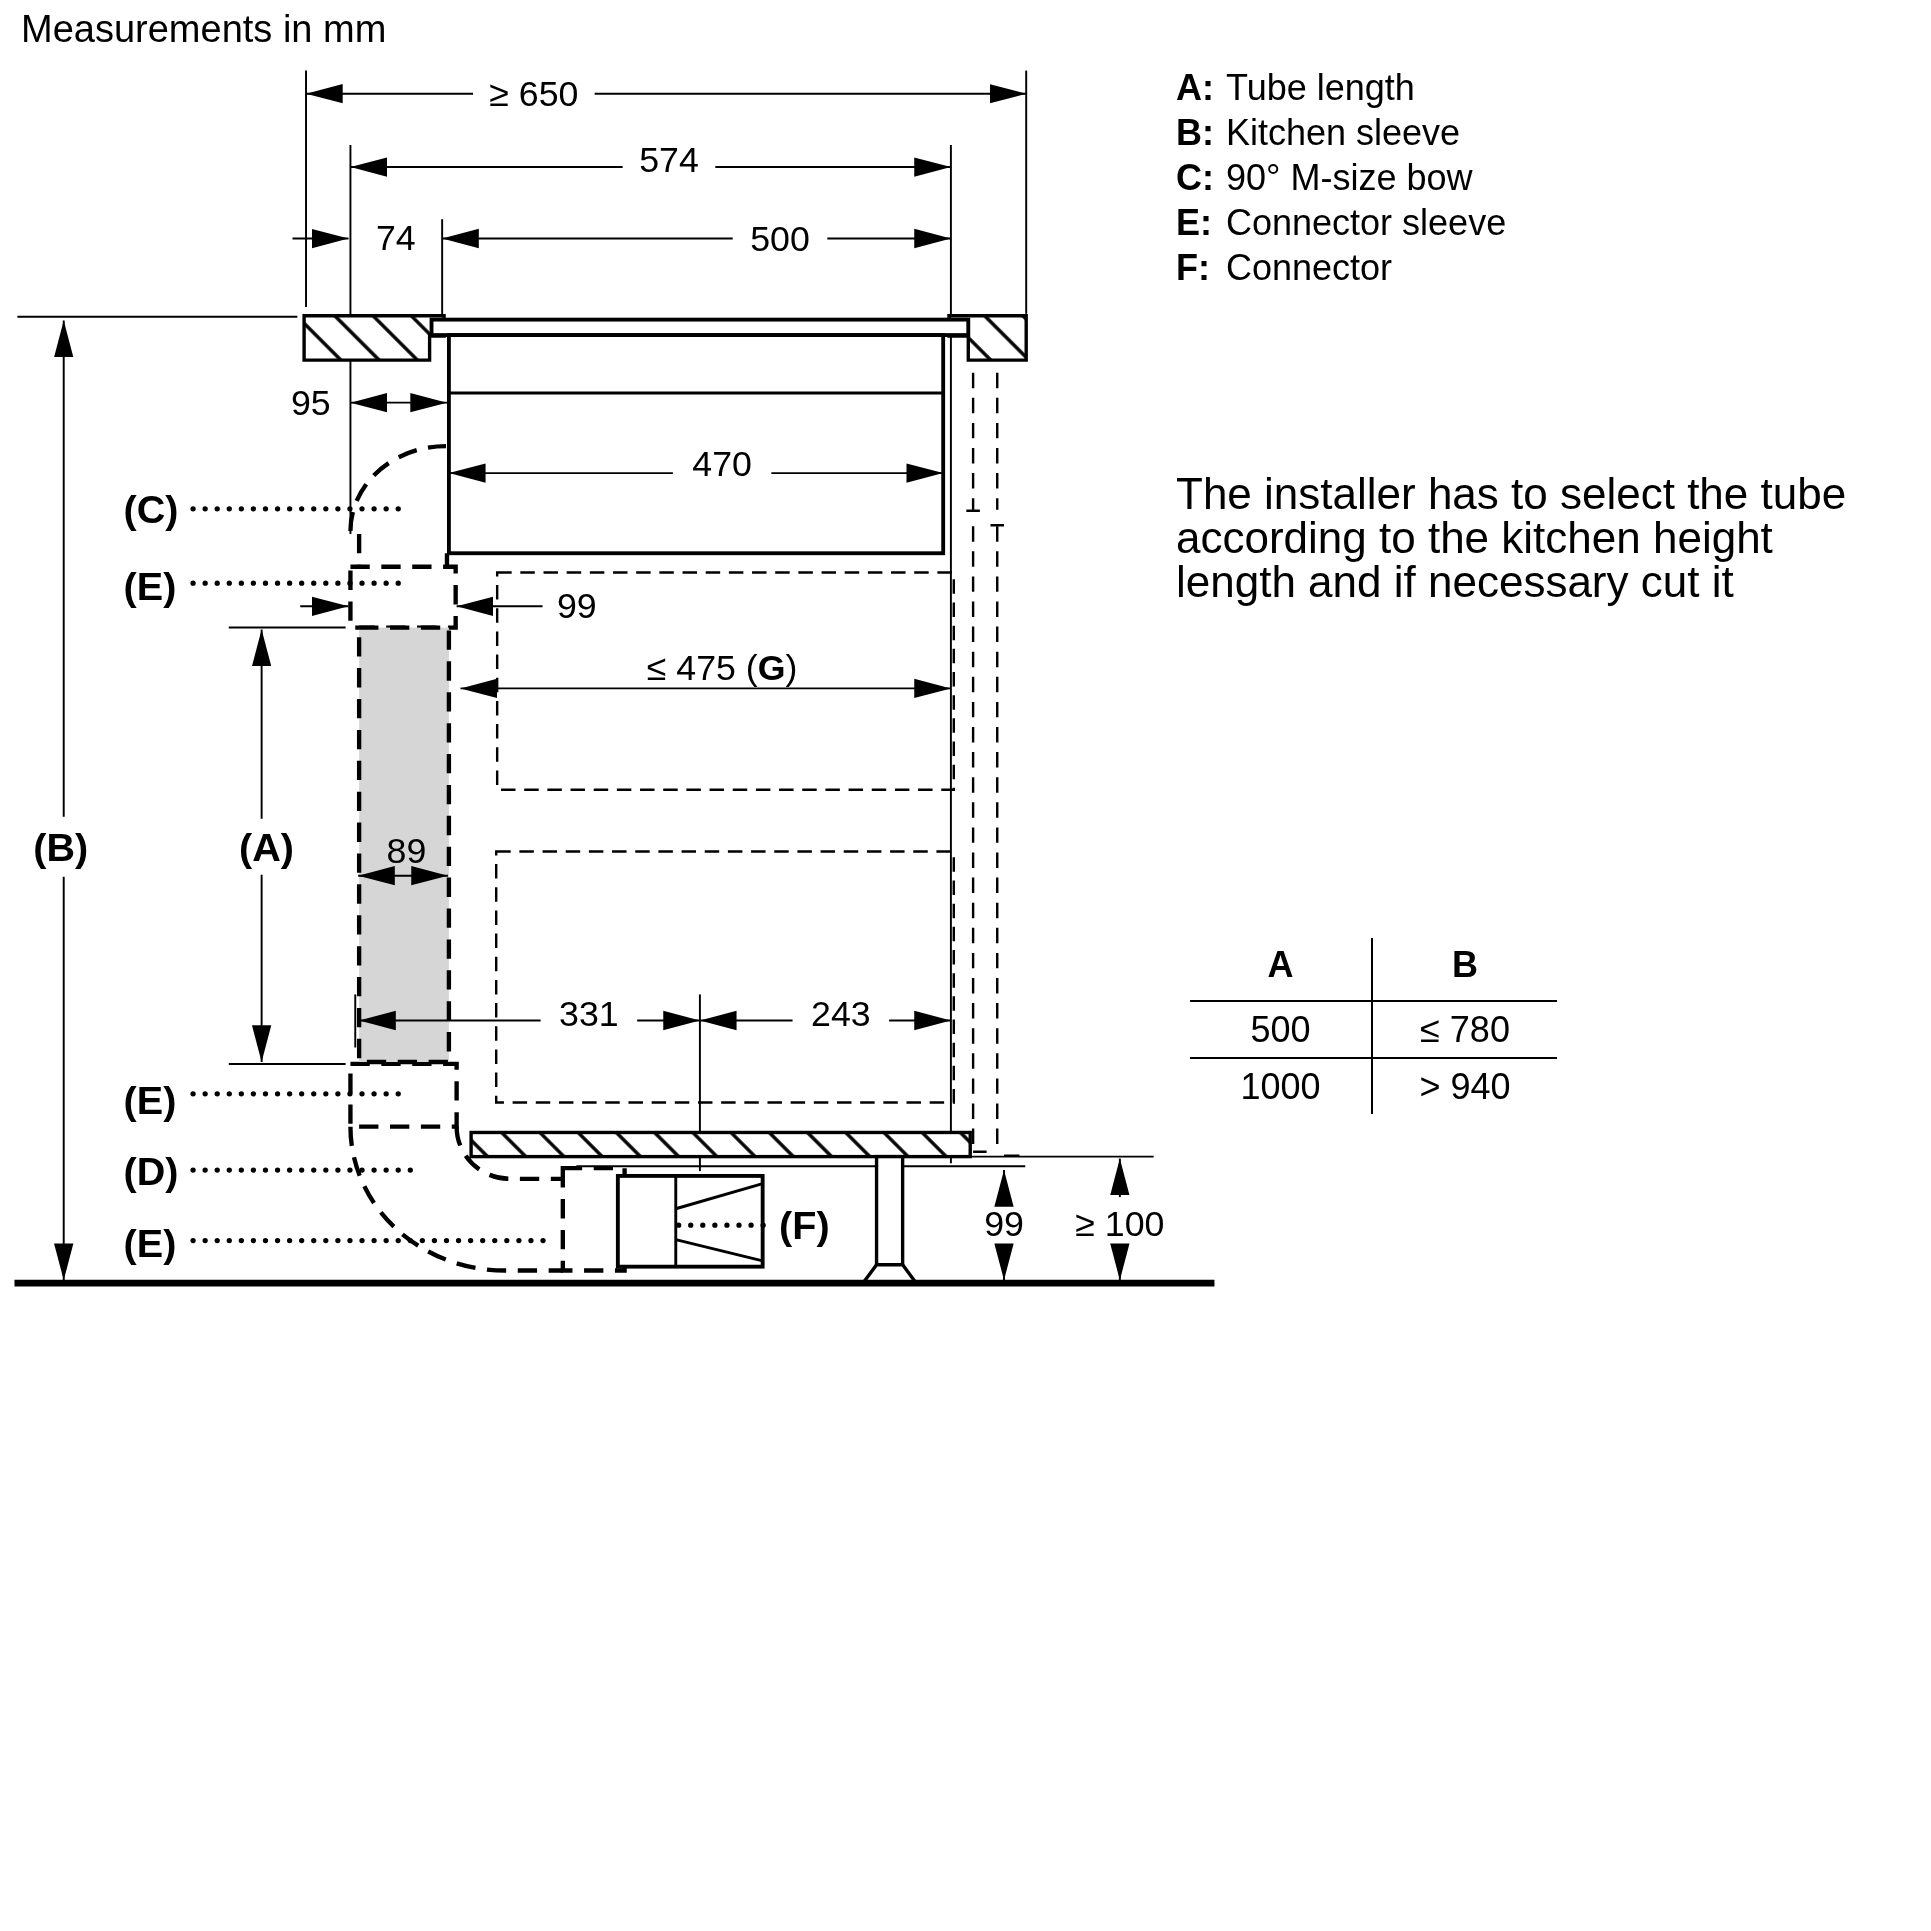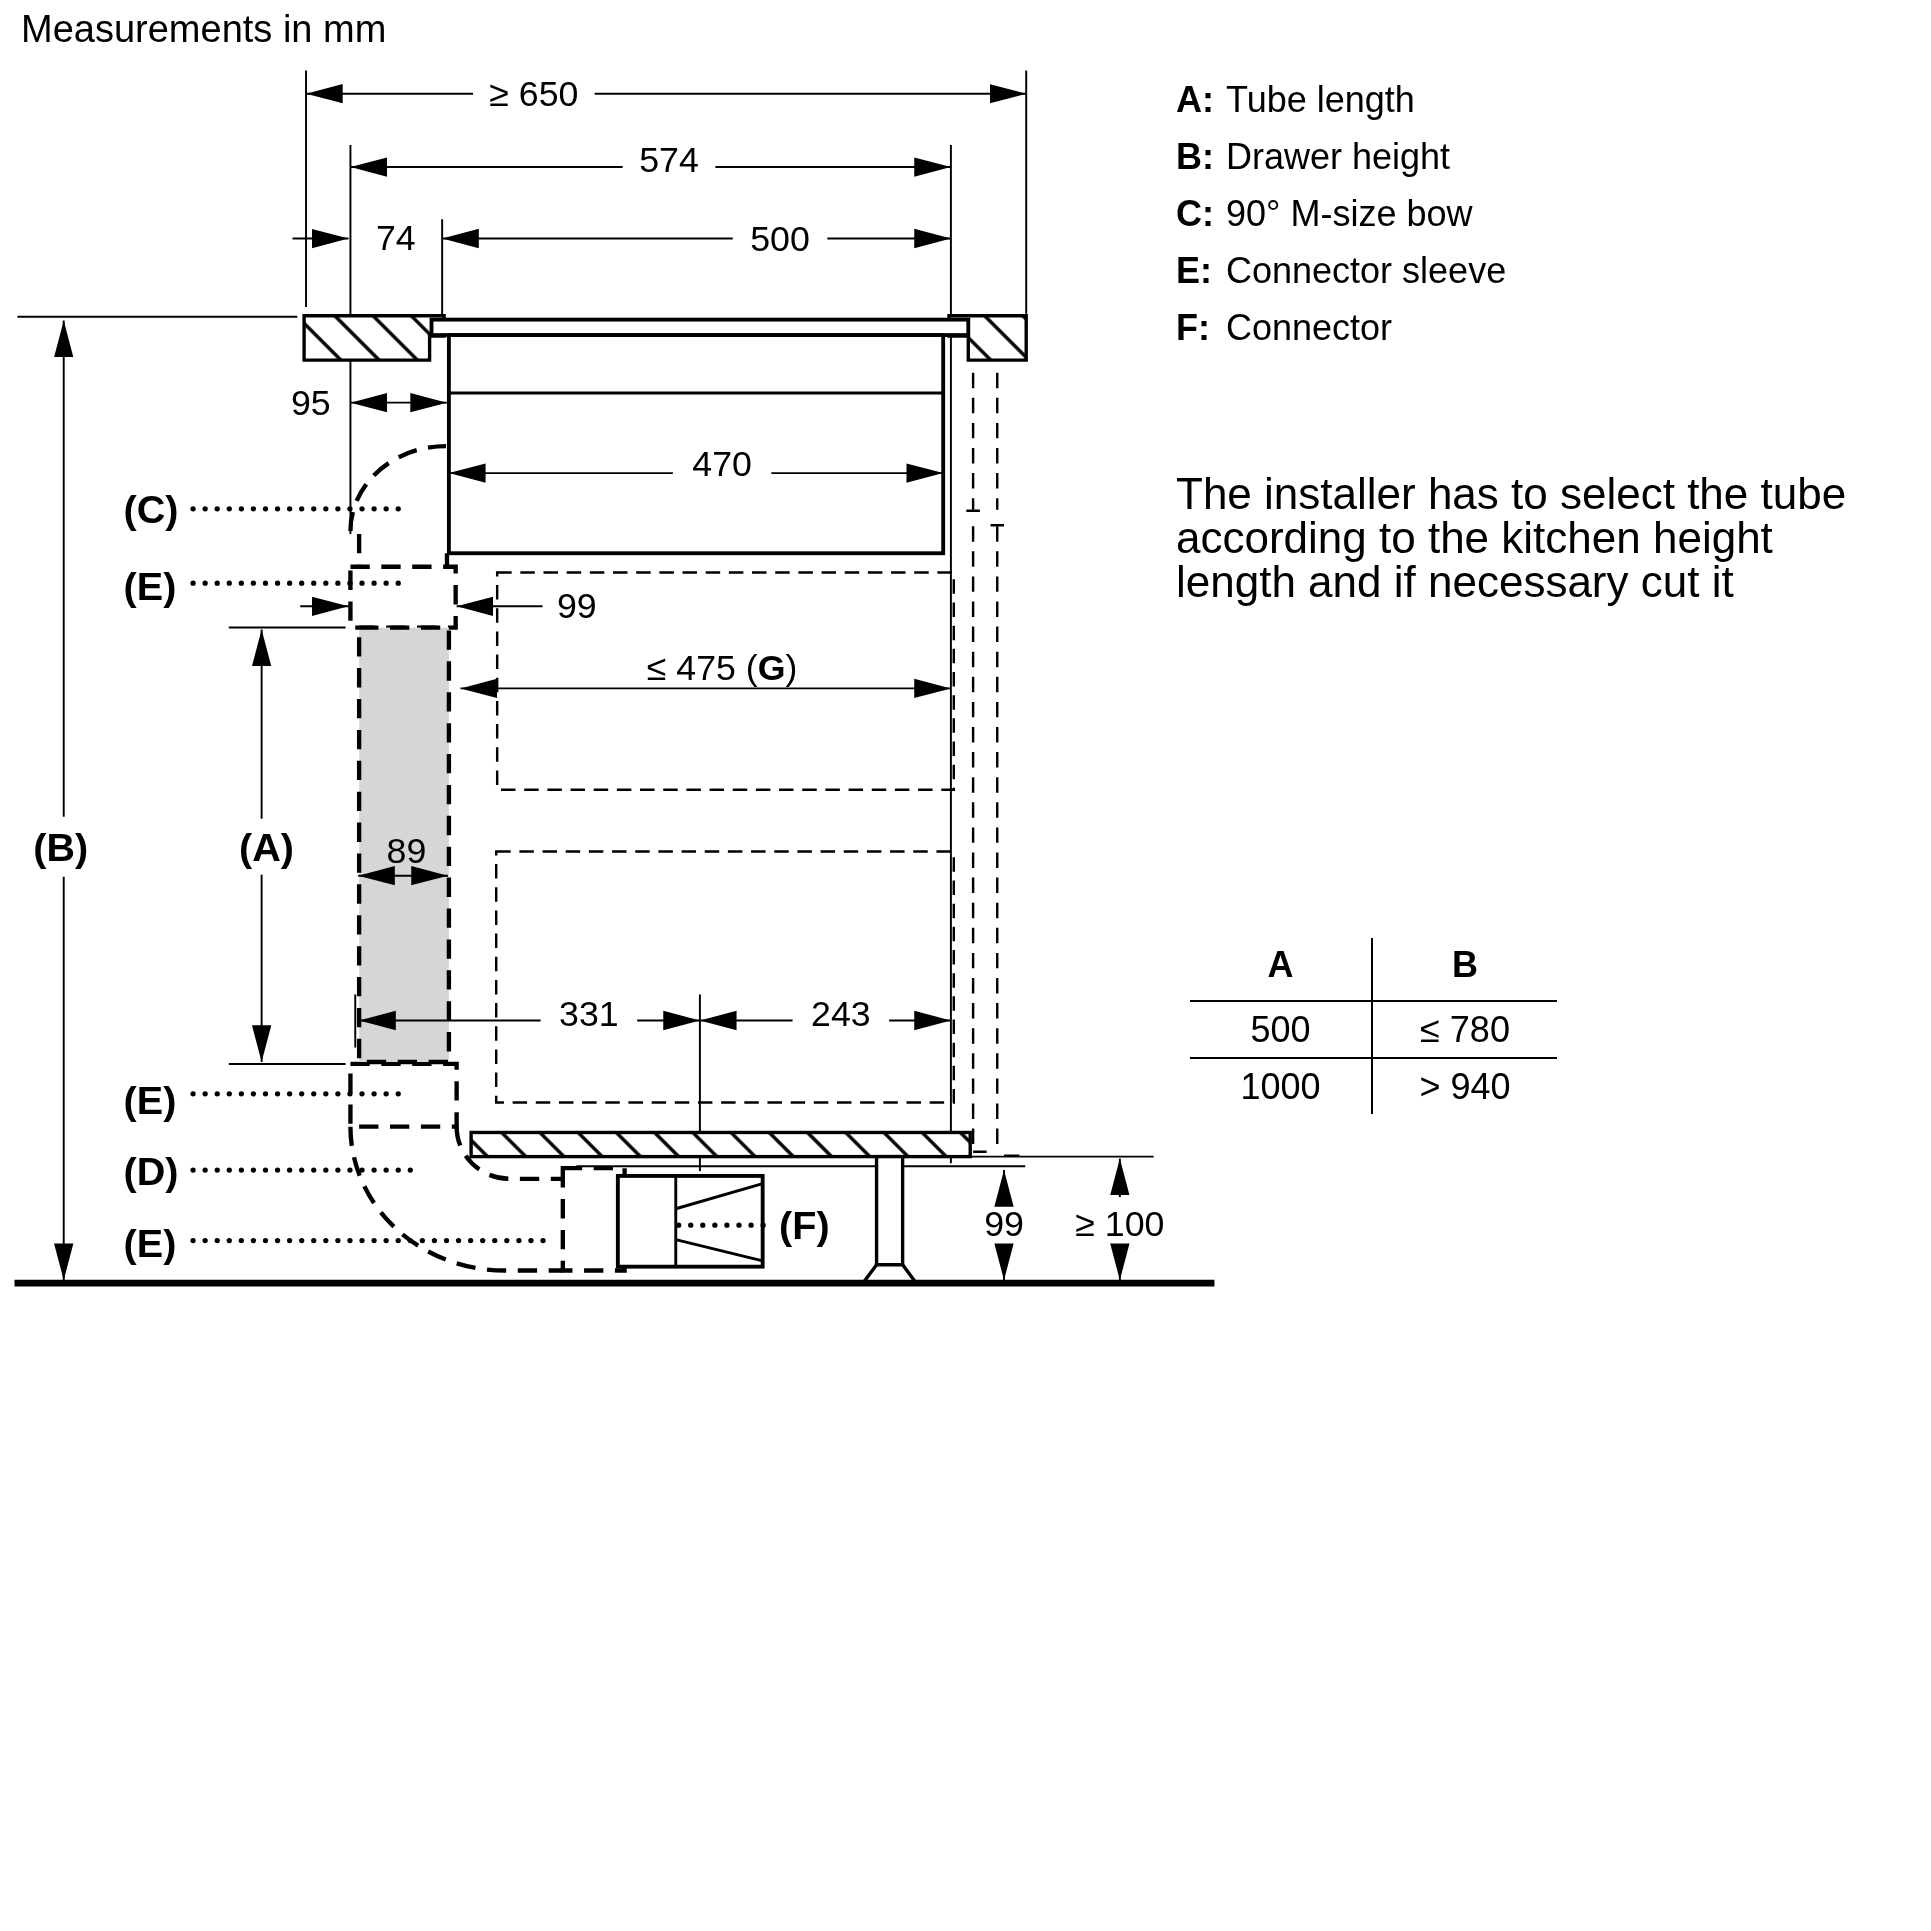--- a/index.html
+++ b/index.html
@@ -5,21 +5,21 @@
   html,body{margin:0;padding:0;background:#fff;}
   body{width:1931px;height:1931px;position:relative;font-family:"Liberation Sans",sans-serif;color:#000;}
   #stage{position:absolute;left:0;top:0;width:1931px;height:1695px;background:#fff;}
   .title{position:absolute;left:21px;top:7.7px;font-size:38px;letter-spacing:0px;}
   svg{position:absolute;left:0;top:0;}
   svg text{font-family:"Liberation Sans",sans-serif;font-size:37px;fill:#000;}
   svg text.lab{font-size:41px;font-weight:bold;}
   svg tspan.b{font-weight:bold;}
   .right-col{position:absolute;}
   .legend{left:1176px;top:65px;}
-  .lrow{font-size:36px;line-height:45px;white-space:nowrap;margin-top:12px;}
+  .lrow{font-size:36px;line-height:45px;white-space:nowrap;}
   .lkey{font-weight:bold;display:inline-block;min-width:50px;}
   .note{left:1176px;top:472px;font-size:44px;line-height:44px;}
   .tbl{left:1190px;top:938px;display:grid;grid-template-columns:181px 186px;}
   .tbl div{font-size:36px;text-align:center;height:55px;line-height:55px;}
   .tbl .hd{font-weight:bold;height:62px;line-height:54px;border-bottom:2.4px solid #000;}
   .tbl .r1{border-bottom:2.4px solid #000;}
   .tbl .cb{border-left:2.4px solid #000;}
 </style>
 </head>
 <body>
@@ -162,21 +162,21 @@
       <text class="lab" x="128" y="607" text-anchor="start" dominant-baseline="central">(E)</text>
       <text class="lab" x="128" y="1139" text-anchor="start" dominant-baseline="central">(E)</text>
       <text class="lab" x="128" y="1213" text-anchor="start" dominant-baseline="central">(D)</text>
       <text class="lab" x="128" y="1287" text-anchor="start" dominant-baseline="central">(E)</text>
       <text class="lab" x="807" y="1269" text-anchor="start" dominant-baseline="central">(F)</text>
     </g>
   </svg>
 
   <div class="right-col legend">
     <div class="lrow"><span class="lkey">A:</span><span>Tube length</span></div>
-    <div class="lrow"><span class="lkey">B:</span><span>Drawer height</span></div>
+    <div class="lrow"><span class="lkey">B:</span><span>Kitchen sleeve</span></div>
     <div class="lrow"><span class="lkey">C:</span><span>90° M-size bow</span></div>
     <div class="lrow"><span class="lkey">E:</span><span>Connector sleeve</span></div>
     <div class="lrow"><span class="lkey">F:</span><span>Connector</span></div>
   </div>
 
   <div class="right-col note">
     <div>The installer has to select the tube</div>
     <div>according to the kitchen height</div>
     <div>length and if necessary cut it</div>
   </div>

